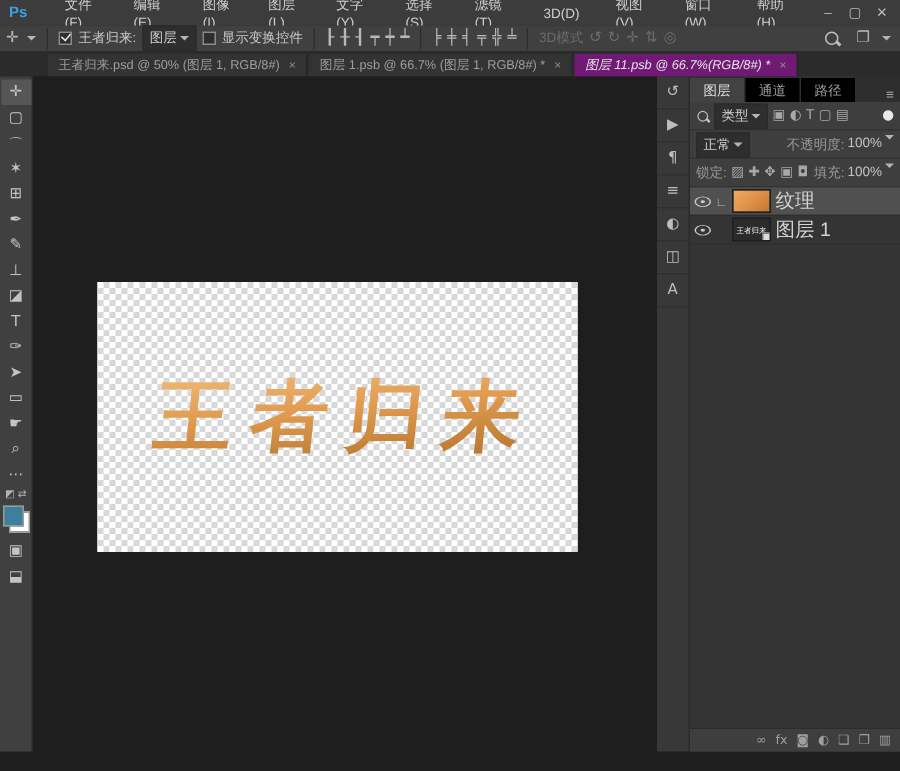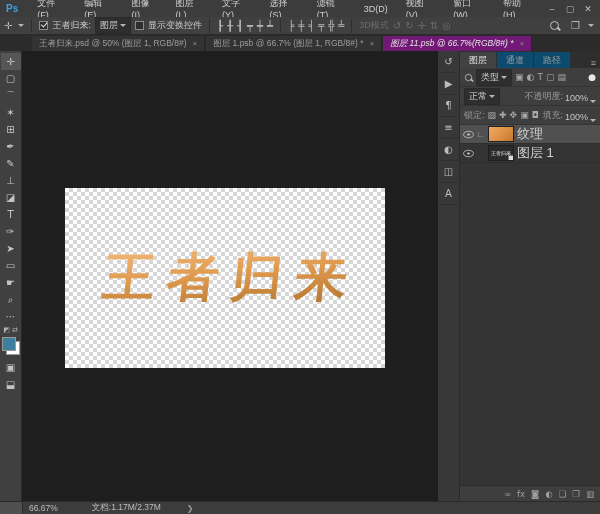--- a/index.html
+++ b/index.html
@@ -3,21 +3,21 @@
 <meta charset="utf-8">
 <style>
   html,body{margin:0;padding:0;}
   body{font-family:"Liberation Sans","DejaVu Sans",sans-serif;}
   #app{position:relative;width:600px;height:514px;background:#1e1e1e;overflow:hidden;
        font-size:9px;color:#c8c8c8;-webkit-font-smoothing:antialiased;}
   .row{display:flex;align-items:center;}
 
   
   #menubar{position:absolute;left:0;top:0;width:600px;height:17px;background:#3c3c3c;
-           border-bottom:1px solid #2a2a2a;display:flex;align-items:center;gap:4px;}
+           border-bottom:1px solid #2a2a2a;display:flex;align-items:center;gap:10px;}
   #ps-logo{color:#37a2e8;font-weight:bold;font-size:10px;padding:0 8px 0 6px;}
   .menu-item{padding:0 7px;color:#cfcfcf;}
   #win-controls{margin-left:auto;display:flex;gap:2px;padding-right:4px;}
   #win-controls span{width:16px;text-align:center;color:#bdbdbd;font-size:9px;}
 
   
   #optionsbar{position:absolute;left:0;top:17px;width:600px;height:18px;background:#404040;
               border-bottom:1px solid #2a2a2a;display:flex;align-items:center;gap:4px;padding-left:4px;box-sizing:border-box;}
   .sep{width:1px;height:14px;background:#2e2e2e;margin:0 3px;}
   .caret{width:0;height:0;border-left:3px solid transparent;border-right:3px solid transparent;border-top:3px solid #b5b5b5;display:inline-block;margin-left:2px;}
@@ -60,27 +60,27 @@
        -webkit-background-clip:text;background-clip:text;color:transparent;}
 
   
   #dock{position:absolute;left:438px;top:51px;width:22px;height:450px;background:#383838;
         border-right:1px solid #2a2a2a;display:flex;flex-direction:column;align-items:center;box-sizing:border-box;}
   .dock-ico{width:22px;height:21px;display:flex;align-items:center;justify-content:center;color:#bdbdbd;font-size:10px;border-bottom:1px solid #303030;font-family:"DejaVu Sans",sans-serif;}
 
   
   #panel{position:absolute;left:460px;top:51px;width:140px;height:450px;background:#3e3e3e;display:flex;flex-direction:column;box-sizing:border-box;}
   #panel-tabs{height:17px;background:#2e2e2e;display:flex;align-items:flex-end;}
-  .panel-tab{height:16px;line-height:16px;padding:0 9px;color:#9d9d9d;background:#0c4a6e;margin-right:1px;font-size:9px;}
+  .panel-tab{height:16px;line-height:16px;padding:0 9px;color:#9d9d9d;background:#000000;margin-right:1px;font-size:9px;}
   .panel-tab.active{background:#424242;color:#e0e0e0;}
   #panel-menu{margin-left:auto;color:#aaa;padding-right:4px;font-size:9px;}
   .panel-row{height:18px;display:flex;align-items:center;gap:3px;padding:0 4px;border-bottom:1px solid #333;}
   .small-ico{color:#a8a8a8;font-size:9px;font-family:"DejaVu Sans",sans-serif;}
   .muted{color:#9a9a9a;}
-  .val-box{margin-left:auto;display:flex;align-items:flex-end;color:#c4c4c4;}
+  .val-box{margin-left:auto;display:flex;align-items:flex-start;color:#c4c4c4;}
   #layers-list{flex:1;background:#343434;position:relative;}
   .layer-row{height:18px;display:flex;align-items:center;gap:3px;padding:0 3px;border-bottom:1px solid #2e2e2e;}
   .layer-row.selected{background:#505050;}
   .eye{width:9px;height:9px;border:1px solid #c9c9c9;border-radius:50%;transform:scaleY(.65);position:relative;display:inline-block;flex:none;}
   .eye::after{content:"";position:absolute;left:2.5px;top:2.5px;width:3px;height:3px;border-radius:50%;background:#c9c9c9;}
   .thumb{width:24px;height:14px;border:1px solid #1f1f1f;flex:none;position:relative;}
   #thumb-texture{background:linear-gradient(135deg,#f0ab60 0%,#dd8f45 55%,#c2762f 100%);}
   #thumb-layer1{background:#2b2b2b;display:flex;align-items:center;justify-content:center;color:#e8e8e8;font-size:5px;letter-spacing:0;overflow:hidden;}
   .so-badge{position:absolute;right:-1px;bottom:-1px;width:6px;height:6px;background:#dcdcdc;border:1px solid #777;box-sizing:border-box;}
   .clip-arrow{color:#bbb;font-size:8px;width:8px;text-align:center;flex:none;}
@@ -284,20 +284,14 @@
       <span>∞</span>
       <span>fx</span>
       <span>◙</span>
       <span>◐</span>
       <span>❏</span>
       <span>❐</span>
       <span>▥</span>
     </div>
   </div>
 
-  <div id="statusbar">
-    <span id="status-corner"></span>
-    <span id="status-zoom">66.67%</span>
-    <span id="status-doc">文档:1.17M/2.37M</span>
-    <span id="status-chevron">❯</span>
-  </div>
 
 </div>
 
 </body></html>

